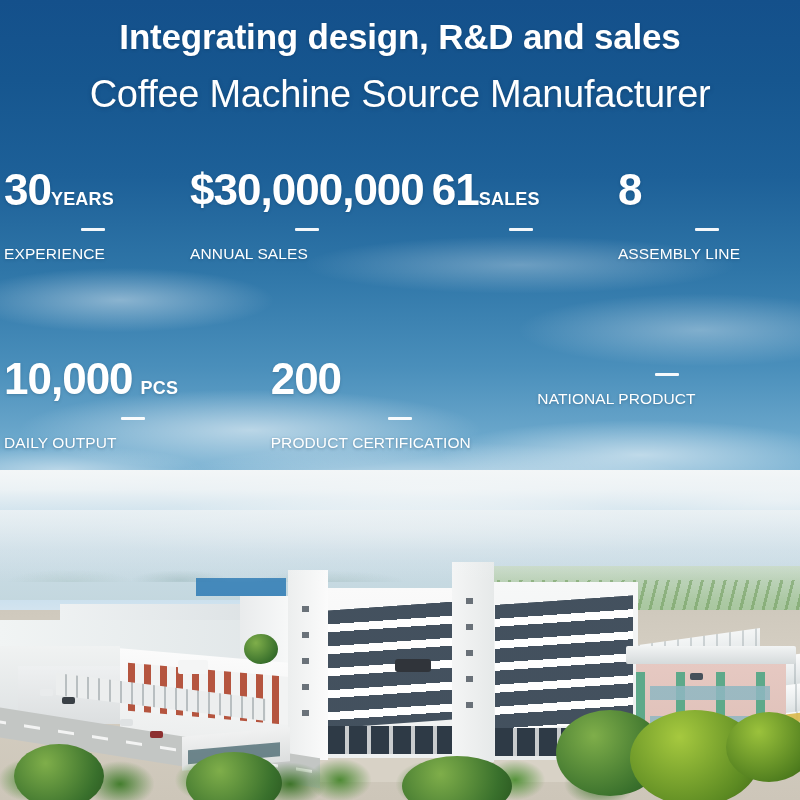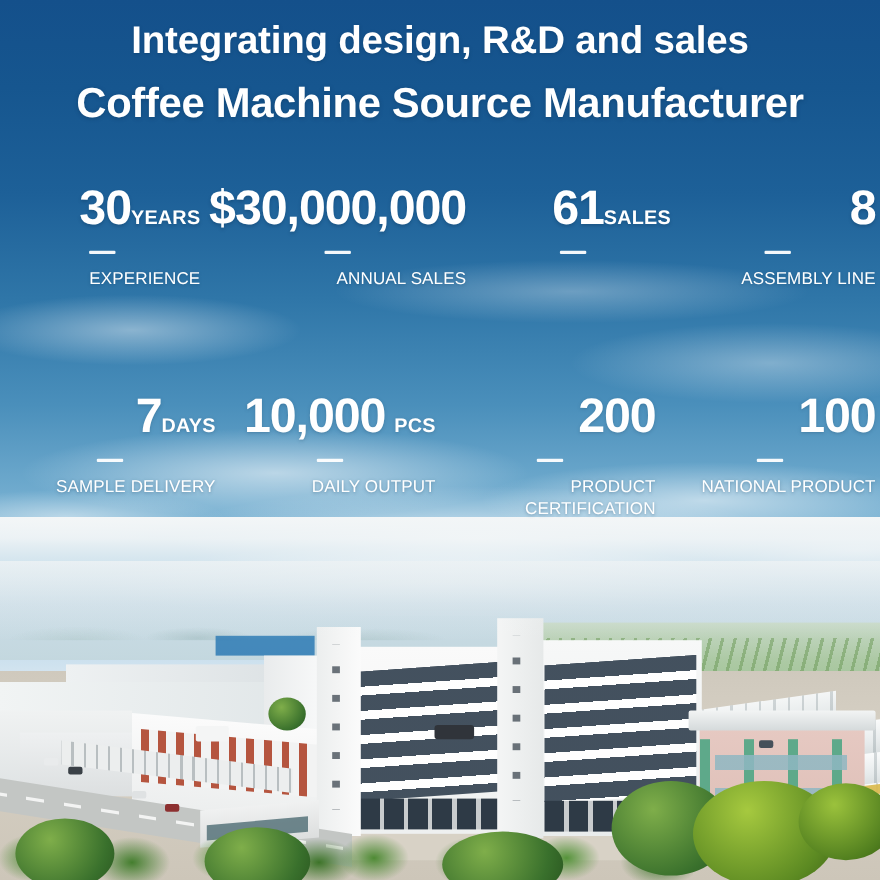--- a/index.html
+++ b/index.html
@@ -54,40 +54,40 @@
     margin-top:17px;
     font-size:35px;
     font-weight:600;
     letter-spacing:-.2px;
     color:#ffffff;
     text-shadow:0 1px 3px rgba(10,45,80,.35);
   }
   .headline-2{
     margin-top:16px;
     font-size:38px;
-    font-weight:bold;
+    font-weight:normal;
     letter-spacing:-.3px;
     color:#ffffff;
     text-shadow:0 1px 4px rgba(10,45,80,.40);
   }
 
   
   .stats{
     position:absolute; left:0; top:168px; width:800px;
     z-index:6;
   }
   .stats-row{
     display:flex;
     width:800px;
   }
   .stats-row-2{ margin-top:92px; }
 
   .stat{
     flex:1 1 0;
-    text-align:right;
+    text-align:left;
     color:#ffffff;
     padding:0 4px;
   }
 
   .stat-value{
     display:block;
     white-space:nowrap;
     line-height:1;
     font-weight:bold;
     color:#ffffff;
@@ -379,36 +379,30 @@
       </div>
       <div class="stat">
         <span class="stat-value"><span class="stat-number">8</span><span class="stat-unit"></span></span>
         <div class="stat-divider"></div>
         <span class="stat-label">ASSEMBLY LINE</span>
       </div>
     </div>
 
     <div class="stats-row stats-row-2">
       <div class="stat">
-        <span class="stat-value"><span class="stat-number">7</span><span class="stat-unit">DAYS</span></span>
-        <div class="stat-divider"></div>
-        <span class="stat-label">SAMPLE DELIVERY</span>
-      </div>
-      <div class="stat">
         <span class="stat-value"><span class="stat-number">10,000</span><span class="stat-unit spaced">PCS</span></span>
         <div class="stat-divider"></div>
         <span class="stat-label">DAILY OUTPUT</span>
       </div>
       <div class="stat">
         <span class="stat-value"><span class="stat-number">200</span><span class="stat-unit"></span></span>
         <div class="stat-divider"></div>
         <span class="stat-label">PRODUCT CERTIFICATION</span>
       </div>
       <div class="stat">
-        <span class="stat-value"><span class="stat-number">100</span><span class="stat-unit"></span></span>
         <div class="stat-divider"></div>
         <span class="stat-label">NATIONAL PRODUCT</span>
       </div>
     </div>
 
   </div>
 
   <div class="photo">
 
     <div class="horizon"></div>

